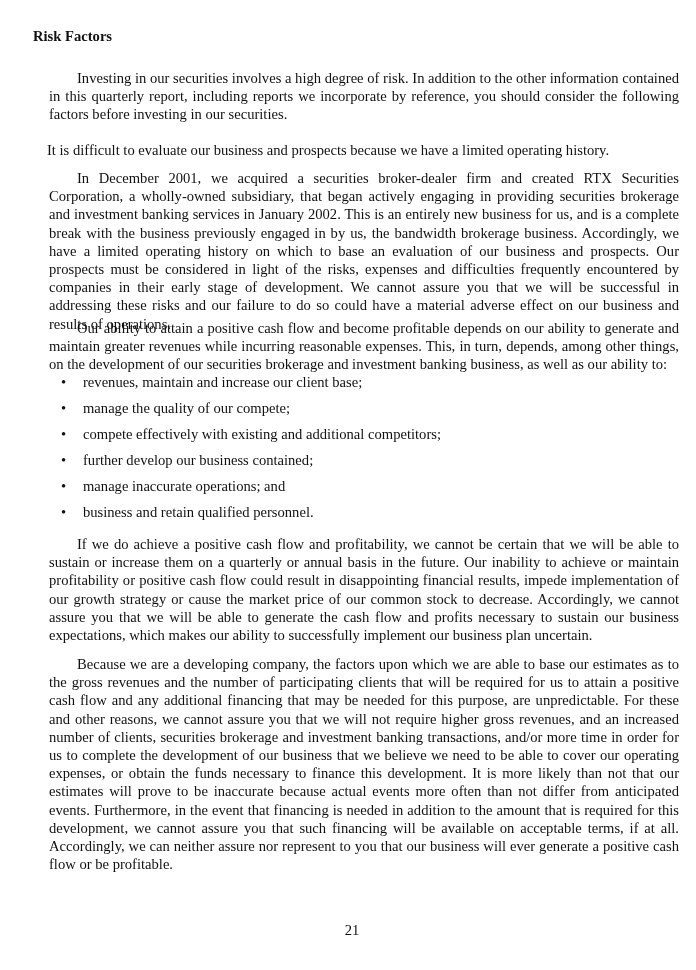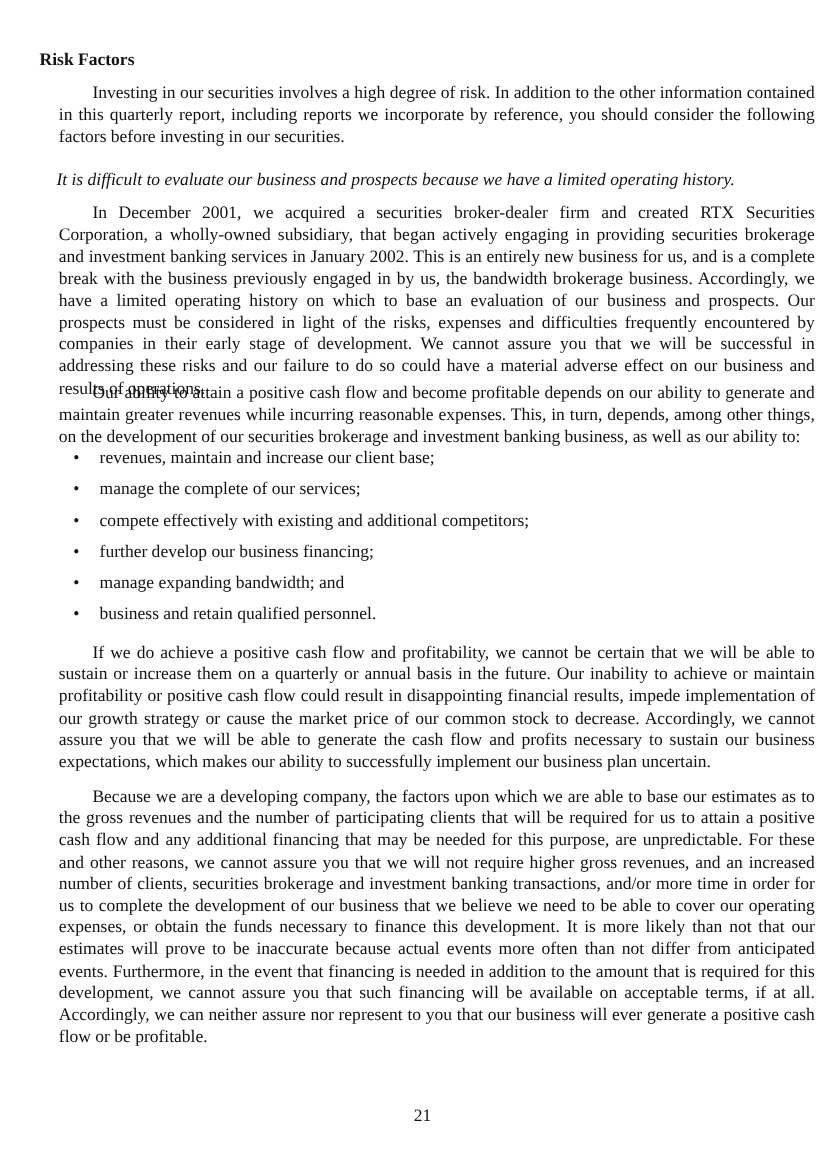--- a/index.html
+++ b/index.html
@@ -5,29 +5,29 @@
   html, body { margin: 0; padding: 0; background: #ffffff; }
   body {
     width: 696px; height: 970px; position: relative; overflow: hidden;
     font-family: "Liberation Serif", "DejaVu Serif", serif;
     color: #111111;
     font-size: 14.6px;
     line-height: 18.2px;
   }
   .page { position: absolute; left: 33px; top: 0; width: 630px; }
   .heading {
-    position: absolute; top: 41px; left: 0;
+    position: absolute; top: 27px; left: 0;
     font-weight: bold; font-size: 14.6px;
   }
   .para {
     position: absolute; left: 12px; width: 630px;
     text-align: justify; text-indent: 28px; margin: 4px;
   }
   .subhead {
-    position: absolute; left: 14px; top: 141px; font-style: italic; white-space: nowrap;
+    position: absolute; left: 14px; top: 141px; white-space: nowrap;
   }
   .bullets { position: absolute; left: 0; top: 373px; margin: 0; padding: 0; list-style: none; }
   .bullets li { position: relative; height: 26px; line-height: 18.2px; }
   .bullets .dot { position: absolute; left: 28px; top: 0; }
   .bullets .txt { position: absolute; left: 50px; top: 0; white-space: nowrap; }
   .page-number {
     position: absolute; top: 921px; left: 4px; width: 696px; text-align: center;
   }
 </style>
 </head>
@@ -44,33 +44,33 @@
 
   <p class="para" style="top:315px;">Our ability to attain a positive cash flow and become profitable depends on our ability to generate and maintain greater revenues while incurring reasonable expenses. This, in turn, depends, among other things, on the development of our securities brokerage and investment banking business, as well as our ability to:</p>
 
   <ul class="bullets">
     <li>
       <span class="dot">•</span>
       <span class="txt">revenues, maintain and increase our client base;</span>
     </li>
     <li>
       <span class="dot">•</span>
-      <span class="txt">manage the complete of our services;</span>
+      <span class="txt">manage the quality of our compete;</span>
     </li>
     <li>
       <span class="dot">•</span>
       <span class="txt">compete effectively with existing and additional competitors;</span>
     </li>
     <li>
       <span class="dot">•</span>
-      <span class="txt">further develop our business financing;</span>
+      <span class="txt">further develop our business contained;</span>
     </li>
     <li>
       <span class="dot">•</span>
-      <span class="txt">manage expanding bandwidth; and</span>
+      <span class="txt">manage inaccurate operations; and</span>
     </li>
     <li>
       <span class="dot">•</span>
       <span class="txt">business and retain qualified personnel.</span>
     </li>
   </ul>
 
   <p class="para" style="top:531px;">If we do achieve a positive cash flow and profitability, we cannot be certain that we will be able to sustain or increase them on a quarterly or annual basis in the future. Our inability to achieve or maintain profitability or positive cash flow could result in disappointing financial results, impede implementation of our growth strategy or cause the market price of our common stock to decrease. Accordingly, we cannot assure you that we will be able to generate the cash flow and profits necessary to sustain our business expectations, which makes our ability to successfully implement our business plan uncertain.</p>
 
   <p class="para" style="top:651px;">Because we are a developing company, the factors upon which we are able to base our estimates as to the gross revenues and the number of participating clients that will be required for us to attain a positive cash flow and any additional financing that may be needed for this purpose, are unpredictable. For these and other reasons, we cannot assure you that we will not require higher gross revenues, and an increased number of clients, securities brokerage and investment banking transactions, and/or more time in order for us to complete the development of our business that we believe we need to be able to cover our operating expenses, or obtain the funds necessary to finance this development. It is more likely than not that our estimates will prove to be inaccurate because actual events more often than not differ from anticipated events. Furthermore, in the event that financing is needed in addition to the amount that is required for this development, we cannot assure you that such financing will be available on acceptable terms, if at all. Accordingly, we can neither assure nor represent to you that our business will ever generate a positive cash flow or be profitable.</p>

